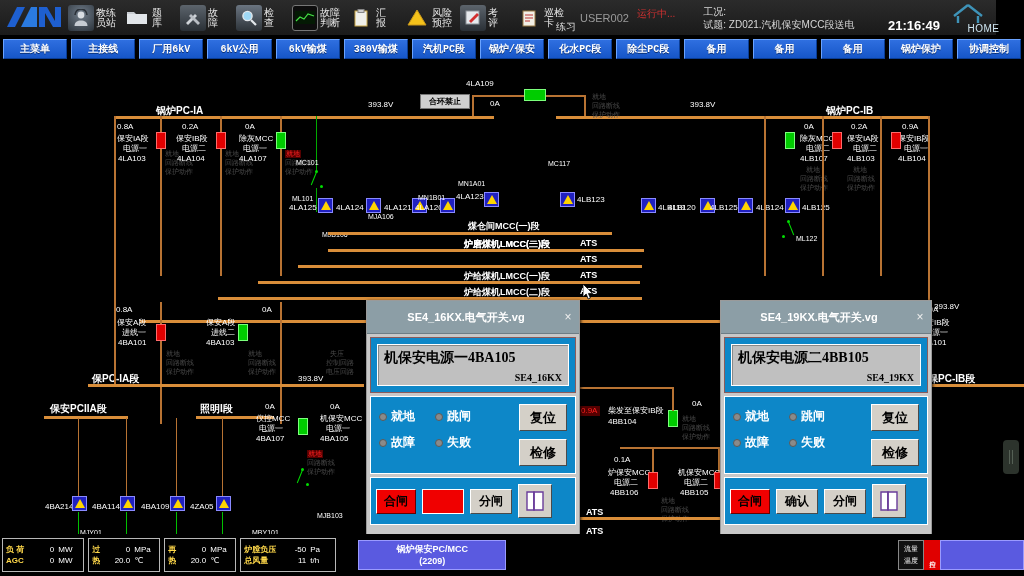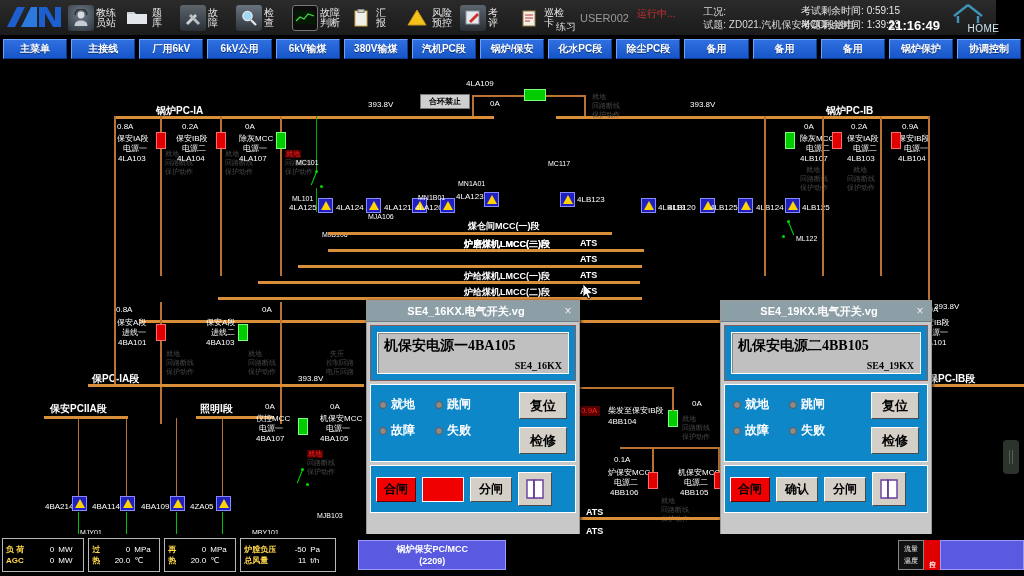--- a/index.html
+++ b/index.html
@@ -30,21 +30,21 @@
   .practice{ font-size:10px; color:#ddd; position:absolute; left:556px; top:20px;}
   .cond{ margin-left:28px; font-size:10px; color:#d8d8d8; line-height:13px;}
   .timers{ position:absolute; right:96px; top:4px; font-size:10px; color:#e6e6e6; line-height:14px; text-align:left;}
   .clock{ position:absolute; right:56px; top:18px; font-size:13px; font-weight:bold; color:#fff; font-family:"Liberation Sans",sans-serif;}
   .home{ position:absolute; right:4px; top:2px; width:48px; height:32px; display:flex; flex-direction:column; align-items:center; justify-content:flex-end;}
   .home .hlbl{ font-size:10px; color:#cfe6f2; letter-spacing:.5px;margin-left:31px;}
 
   
   #navrow{
     position:absolute; left:0; top:36px; width:1024px; height:26px;
-    background:#000; display:flex; align-items:center; gap:4px; padding:0 3px;
+    background:#000; display:flex; align-items:center; gap:4px; padding:0 3px;font-family:Liberation Mono, monospace;
   }
   .navbtn{
     flex:1 1 0; height:20px; background:linear-gradient(#2f6fe0,#1656c8);
     border:1px solid #6aa3ff; border-bottom-color:#0b3d94; border-right-color:#0b3d94;
     color:#fff; font-size:10px; font-weight:bold; display:flex; align-items:center; justify-content:center;
     text-shadow:0 1px 0 #0a2f72; cursor:pointer;
   }
 
   
   #canvas{ position:absolute; left:0; top:62px; width:1024px; height:472px; background:#000; overflow:hidden;}
@@ -69,21 +69,21 @@
   .swsym .arm{ position:absolute; width:1px; height:14px; background:#00dd00; transform-origin:top center; transform:rotate(22deg);}
   .swsym .stem{ position:absolute; width:1px; background:#00aa00;}
   .hhbox{ position:absolute; background:#cfcfcf; border:1px solid #777; color:#000;
           font-size:8px; font-weight:bold; display:flex;align-items:center;justify-content:center;}
   .volt{ position:absolute; font-size:8px; color:#fff;}
   .cursor{ position:absolute; width:11px; height:16px; pointer-events:none;}
 
   
   .dlg{ position:absolute; background:#c8c8c8; border:1px solid #9a9a9a;
         box-shadow:1px 1px 3px rgba(0,0,0,.8); }
-  .dlg-tb{ height:18px; background:#8c9ea6; display:flex; align-items:center; padding:10px 4px;
+  .dlg-tb{ height:18px; background:#8c9ea6; display:flex; align-items:center; padding:16px 4px;
            border-bottom:1px solid #6d7d85;}
   .dlg-title{ flex:1; text-align:center; font-size:11px; font-weight:bold; color:#fff;
               font-family:"Liberation Sans",sans-serif;}
   .dlg-x{ width:14px; text-align:center; font-size:12px; color:#eee; cursor:pointer;}
   .dlg-body{ padding:3px; background:#c8c8c8;}
   .pnl{ background:#0d87c8; border:1px solid #ffffff; margin-bottom:3px; }
   .pnl.top{ border:1px solid #8a5b5b; padding:6px;}
   .namebox{ background:#c0c0c0; border:1px solid #fff; box-shadow:inset 1px 1px 0 #888;
             padding:4px 6px 2px; color:#000;}
   .namebox .n1{ font-size:14px; font-weight:bold; font-family:Liberation Serif, serif;}
@@ -251,30 +251,20 @@
   <div class="practice">练习</div>
 
   <div class="cond">
     <div>工况:</div>
     <div>
       <span>试题:</span>
       <span>ZD021.汽机保安MCC段送电</span>
     </div>
   </div>
 
-  <div class="timers">
-    <div>
-      <span>考试剩余时间:</span>
-      <span>0:59:15</span>
-    </div>
-    <div>
-      <span>考题剩余时间:</span>
-      <span>1:39:23</span>
-    </div>
-  </div>
   <div class="clock">21:16:49</div>
 
   <div class="home">
     <svg width="34" height="20" viewBox="0 0 34 20">
         <path d="M17 2 L31 13 M17 2 L3 13 M7 13v7 M27 13v7" stroke="#3e93b8" stroke-width="2.4" fill="none"></path>
       </svg>
     <div class="hlbl">HOME</div>
   </div>
 </div>
 

